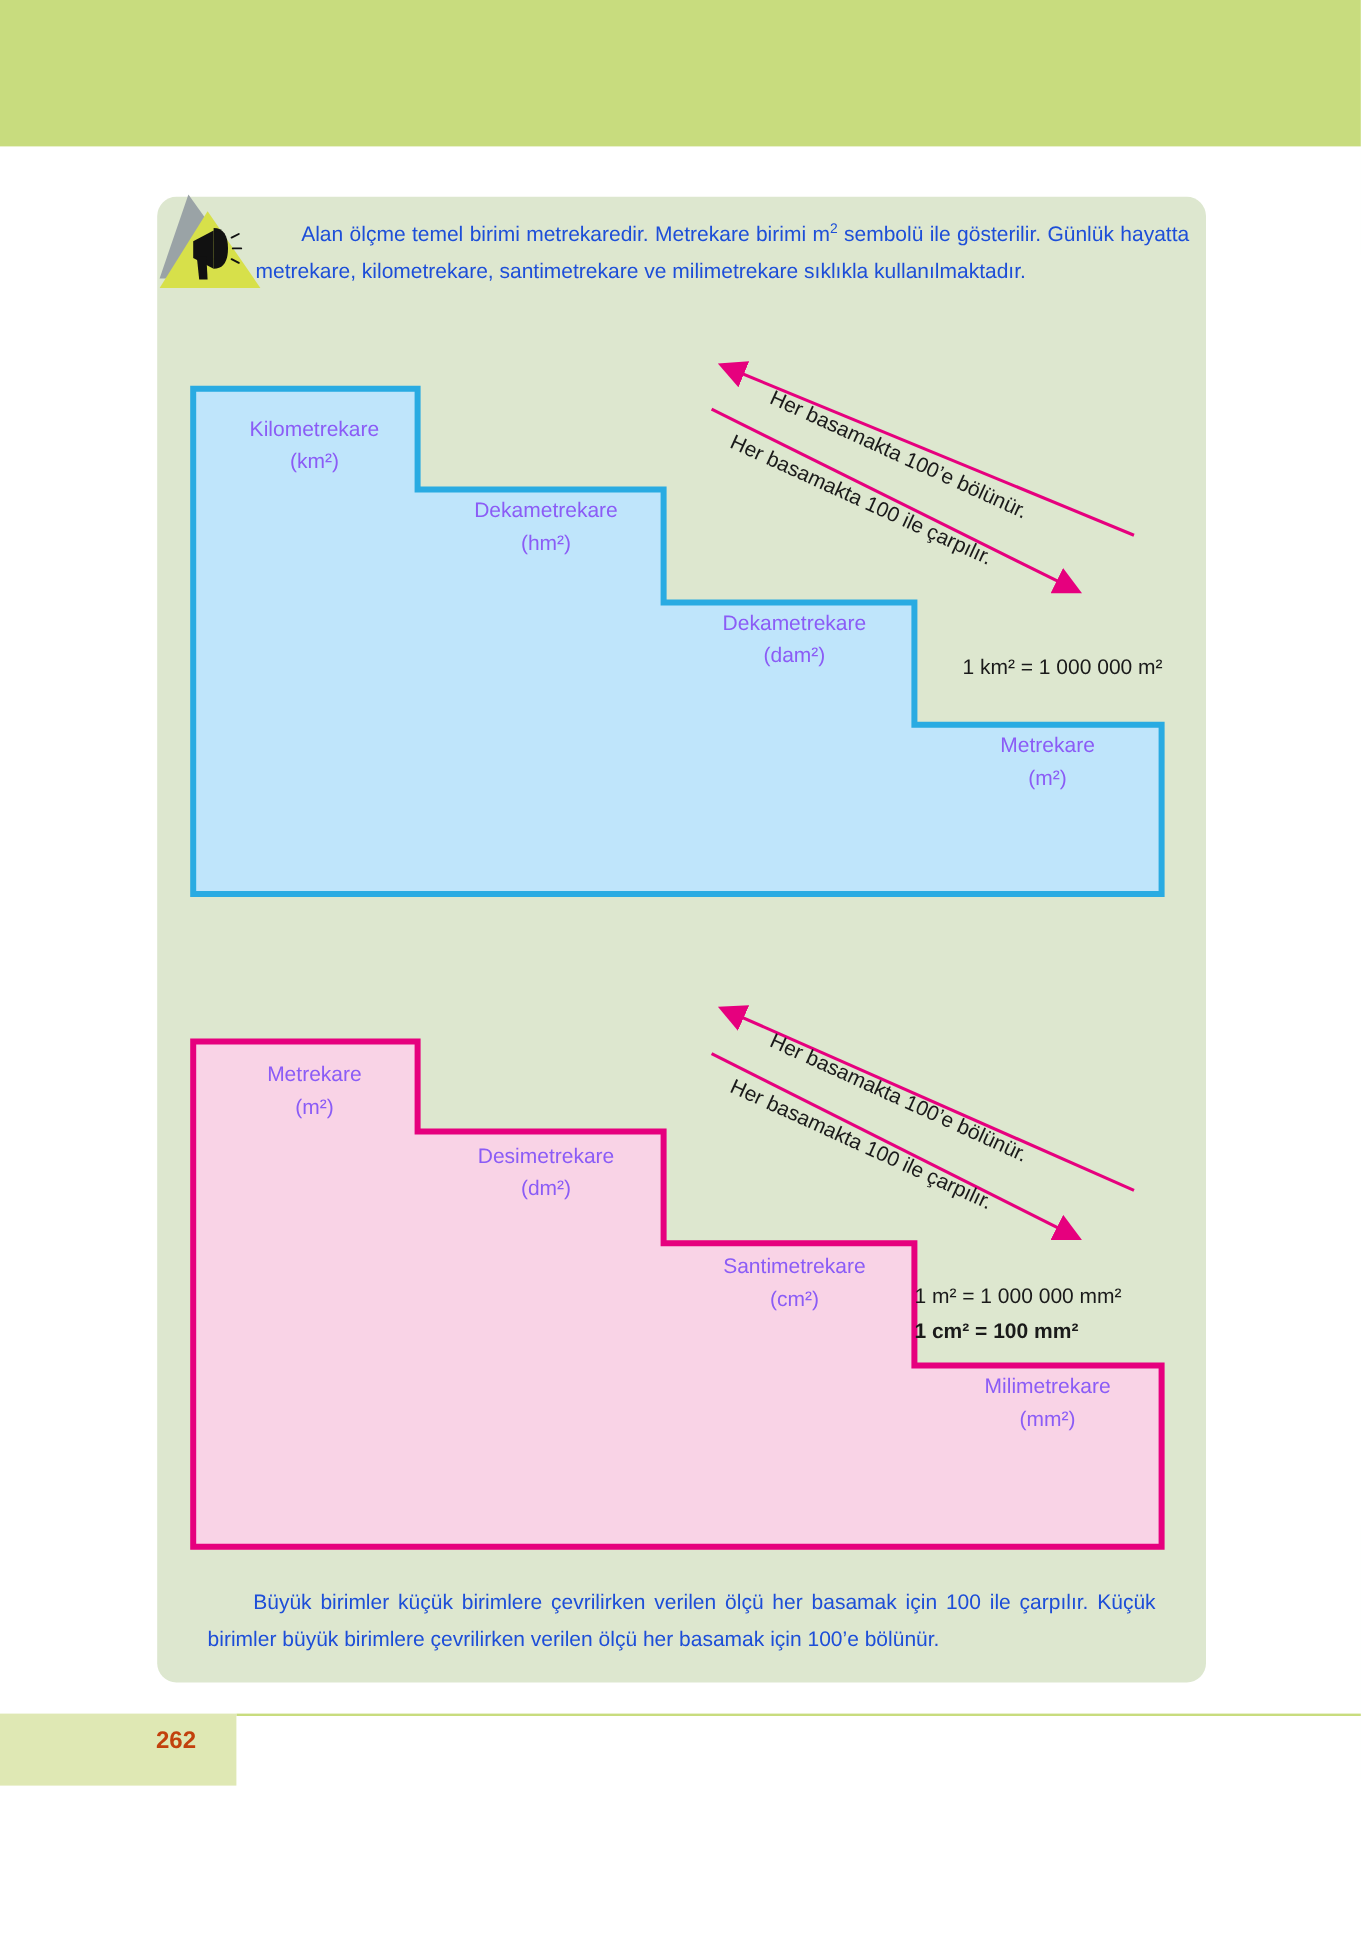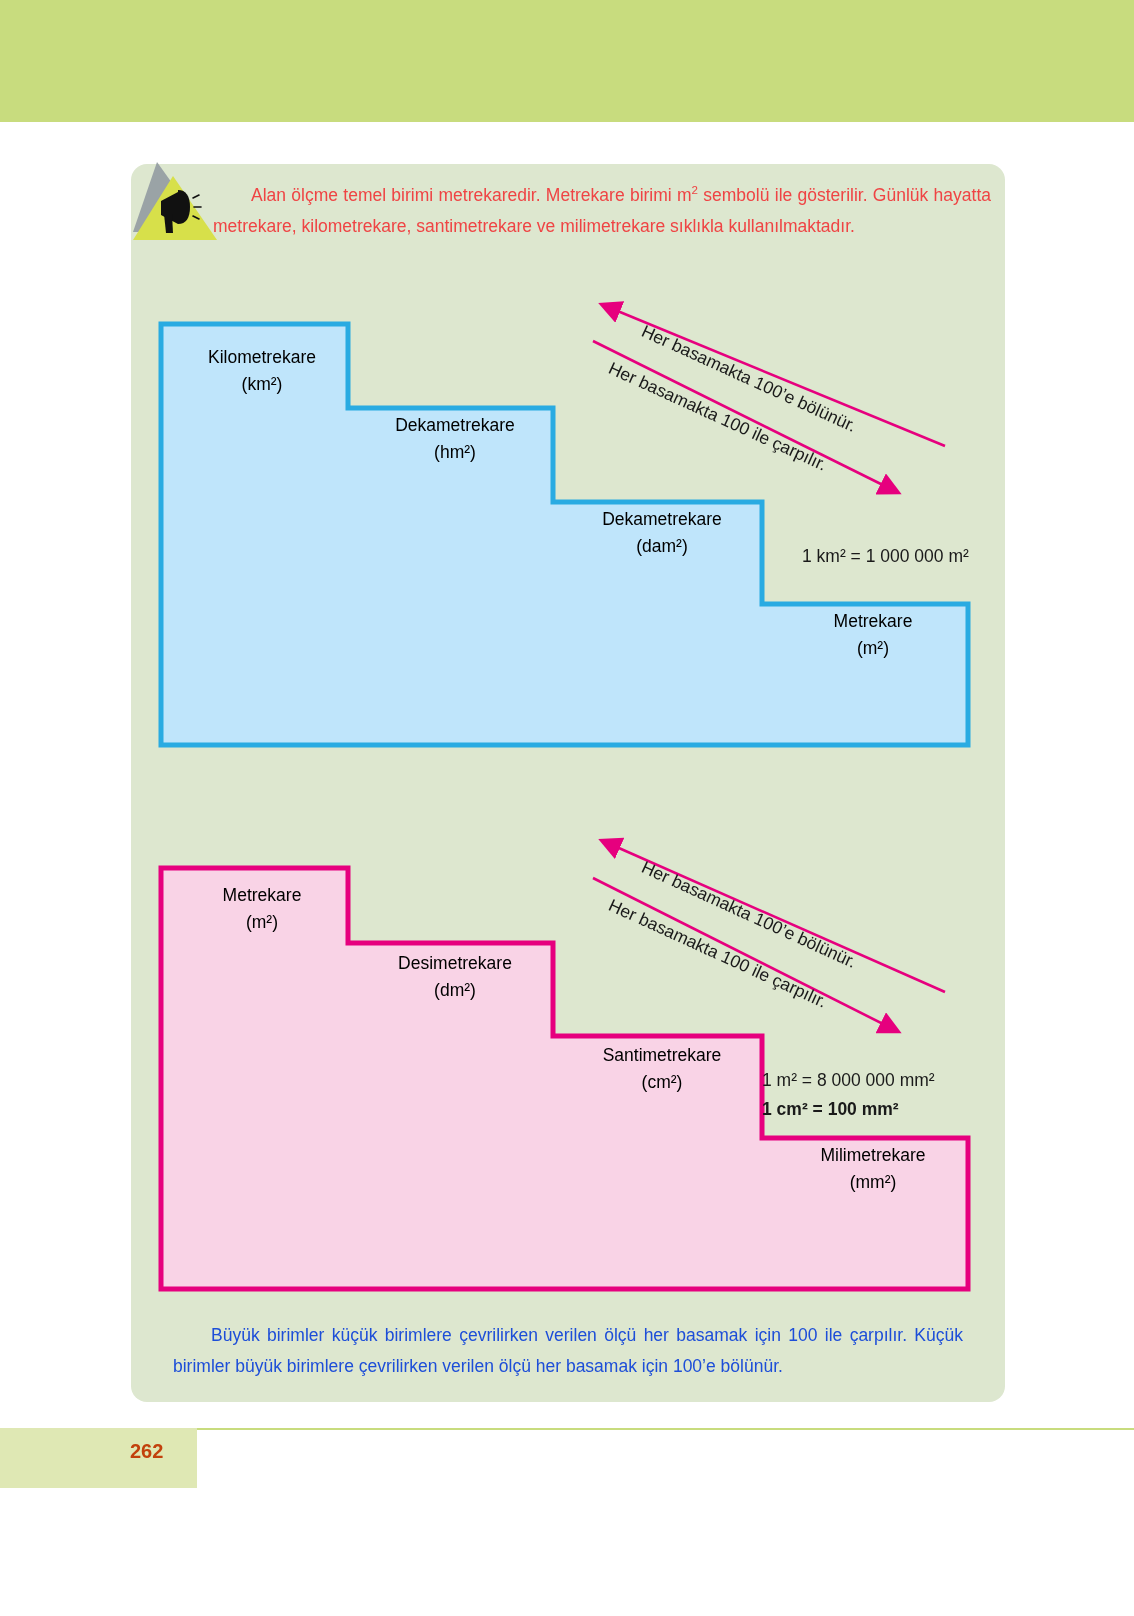--- a/index.html
+++ b/index.html
@@ -50,21 +50,21 @@
     width: 96px;
     height: 92px;
   }
   #intro-text {
     position: absolute;
     left: 82px;
     top: 12px;
     width: 778px;
     font-size: 17.5px;
     line-height: 31px;
-    color: #ef4444;
+    color: #1d4ed8;
     text-align: justify;
     text-indent: 38px;
   }
   .sup {
     font-size: 0.66em;
     vertical-align: super;
     line-height: 0;
   }
 
   
@@ -74,21 +74,21 @@
   #stair-blue  { left: 155px; top: 286px;  width: 830px; height: 465px; }
   #stair-pink  { left: 155px; top: 826px;  width: 830px; height: 470px; }
 
   .stair-svg { position: absolute; left: 0; top: 0; }
 
   .step-label {
     position: absolute;
     text-align: center;
     font-size: 17.5px;
     line-height: 27px;
-    color: #000000;
+    color: #8b5cf6;
     white-space: nowrap;
   }
   .conv-label {
     position: absolute;
     font-size: 17.5px;
     line-height: 28px;
     color: #1a1a1a;
     white-space: nowrap;
   }
   .arrow-label {
@@ -228,21 +228,21 @@
   </div>
   <div class="step-label" style="left:623px; top:316px; width:190px;">
     <span>Milimetrekare</span><br>
     <span>(mm²)</span>
   </div>
   <div class="step-label" style="left:412px; top:216px; width:190px;">
     <span>Santimetrekare</span><br>
     <span>(cm²)</span>
   </div>
 
-  <div class="conv-label" style="left:607px; top:240px;">1 m² = 8 000 000 mm²</div>
+  <div class="conv-label" style="left:607px; top:240px;">1 m² = 1 000 000 mm²</div>
   <div class="conv-label" style="left:607px; top:269px;font-weight:bold;">1 cm² = 100 mm²</div>
 
   <svg class="stair-svg" width="830" height="470" viewBox="0 0 830 470" xmlns="http://www.w3.org/2000/svg" style="pointer-events:none;">
     <defs>
       <marker id="ah-pink-b" markerWidth="9" markerHeight="9" refX="7" refY="4.5" orient="auto">
         <path d="M0,0 L9,4.5 L0,9 Z" fill="#e6007e"></path>
       </marker>
     </defs>
     <line x1="790" y1="166" x2="448" y2="15" stroke="#e6007e" stroke-width="2.6" marker-end="url(#ah-pink-b)"></line>
     <line x1="438" y1="52" x2="742" y2="205" stroke="#e6007e" stroke-width="2.6" marker-end="url(#ah-pink-b)"></line>

